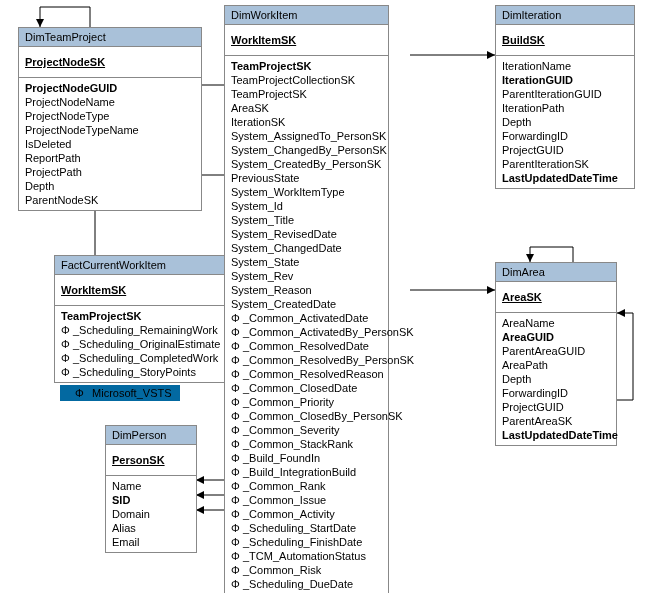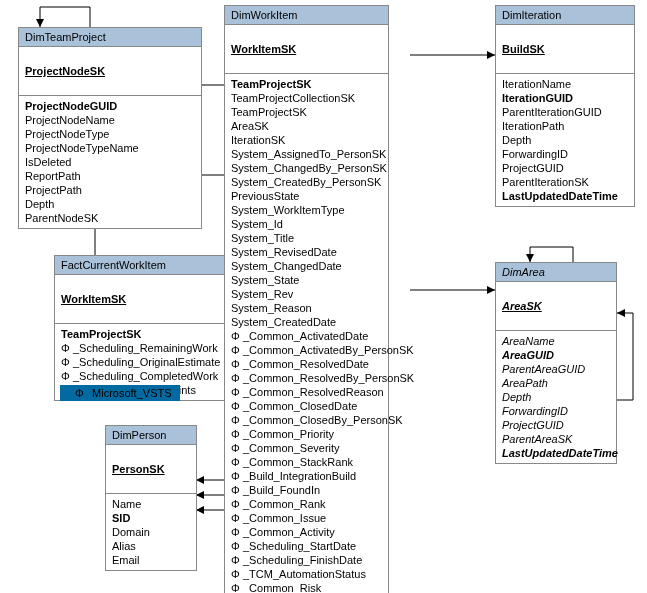--- a/index.html
+++ b/index.html
@@ -20,21 +20,21 @@
     box-sizing: border-box;
   }
   .entity-header {
     background: #a9c1d9;
     padding: 3px 6px;
     font-weight: normal;
     border-bottom: 1px solid #888;
   }
   .entity-pk-block {
     border-bottom: 1px solid #888;
-    padding: 17px 6px;
+    padding: 8px 6px;
   }
   .entity-body {
     padding: 3px 6px;
   }
   .row {
     line-height: 14px;
     white-space: nowrap;
   }
   .bold { font-weight: bold; }
   .underline { text-decoration: underline; }
@@ -189,26 +189,26 @@
       <div class="row"><span>System_State</span></div>
       <div class="row"><span>System_Rev</span></div>
       <div class="row"><span>System_Reason</span></div>
       <div class="row"><span>System_CreatedDate</span></div>
       <div class="row"><span class="prefix">Φ</span><span>_Common_ActivatedDate</span></div>
       <div class="row"><span class="prefix">Φ</span><span>_Common_ActivatedBy_PersonSK</span></div>
       <div class="row"><span class="prefix">Φ</span><span>_Common_ResolvedDate</span></div>
       <div class="row"><span class="prefix">Φ</span><span>_Common_ResolvedBy_PersonSK</span></div>
       <div class="row"><span class="prefix">Φ</span><span>_Common_ResolvedReason</span></div>
       <div class="row"><span class="prefix">Φ</span><span>_Common_ClosedDate</span></div>
+      <div class="row"><span class="prefix">Φ</span><span>_Common_Priority</span></div>
       <div class="row"><span class="prefix">Φ</span><span>_Common_ClosedBy_PersonSK</span></div>
-      <div class="row"><span class="prefix">Φ</span><span>_Common_Priority</span></div>
       <div class="row"><span class="prefix">Φ</span><span>_Common_Severity</span></div>
       <div class="row"><span class="prefix">Φ</span><span>_Common_StackRank</span></div>
+      <div class="row"><span class="prefix">Φ</span><span>_Build_FoundIn</span></div>
       <div class="row"><span class="prefix">Φ</span><span>_Build_IntegrationBuild</span></div>
-      <div class="row"><span class="prefix">Φ</span><span>_Build_FoundIn</span></div>
       <div class="row"><span class="prefix">Φ</span><span>_Common_Rank</span></div>
       <div class="row"><span class="prefix">Φ</span><span>_Common_Issue</span></div>
       <div class="row"><span class="prefix">Φ</span><span>_Common_Activity</span></div>
       <div class="row"><span class="prefix">Φ</span><span>_Scheduling_StartDate</span></div>
       <div class="row"><span class="prefix">Φ</span><span>_Scheduling_FinishDate</span></div>
       <div class="row"><span class="prefix">Φ</span><span>_TCM_AutomationStatus</span></div>
       <div class="row"><span class="prefix">Φ</span><span>_Common_Risk</span></div>
       <div class="row"><span class="prefix">Φ</span><span>_Scheduling_DueDate</span></div>
     </div>
 </div>
@@ -224,21 +224,21 @@
       <div class="row"><span>ParentIterationGUID</span></div>
       <div class="row"><span>IterationPath</span></div>
       <div class="row"><span>Depth</span></div>
       <div class="row"><span>ForwardingID</span></div>
       <div class="row"><span>ProjectGUID</span></div>
       <div class="row"><span>ParentIterationSK</span></div>
       <div class="row bold"><span>LastUpdatedDateTime</span></div>
     </div>
 </div>
 
-<div class="entity" style="left:495px; top:262px; width:122px;font-style:italic;">
+<div class="entity" style="left:495px; top:262px; width:122px;">
   <div class="entity-header">DimArea</div>
   <div class="entity-pk-block">
       <div class="row bold underline">AreaSK</div>
     </div>
   <div class="entity-body">
       <div class="row"><span>AreaName</span></div>
       <div class="row bold"><span>AreaGUID</span></div>
       <div class="row"><span>ParentAreaGUID</span></div>
       <div class="row"><span>AreaPath</span></div>
       <div class="row"><span>Depth</span></div>

